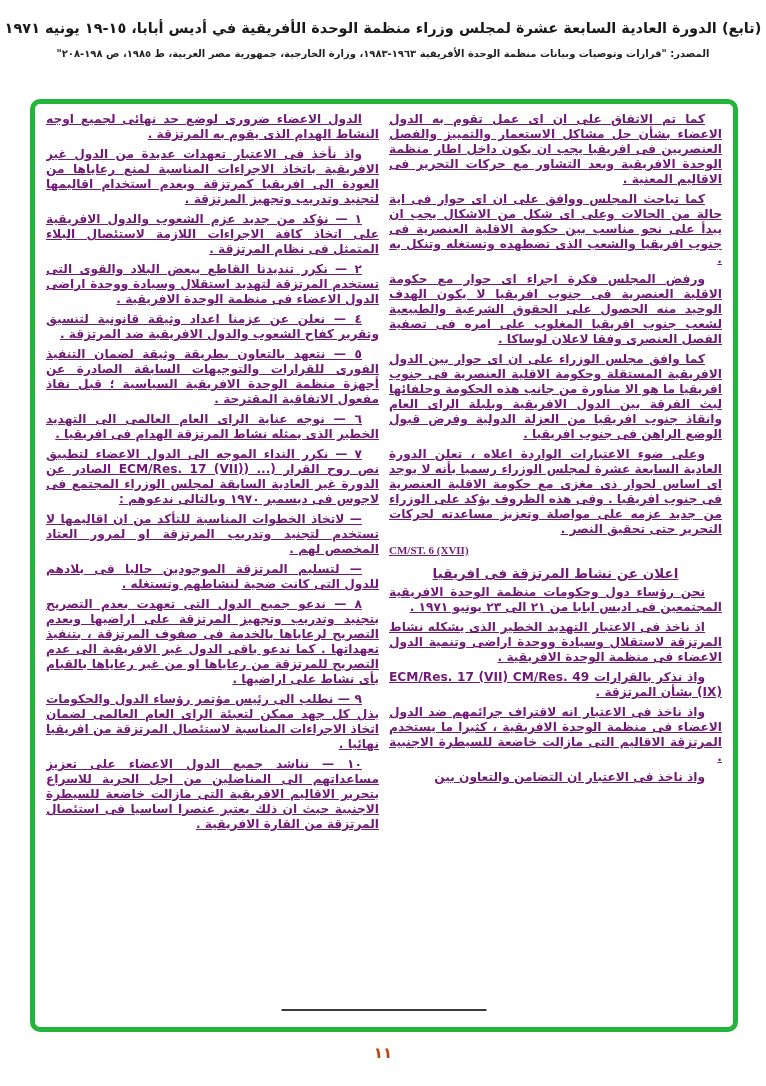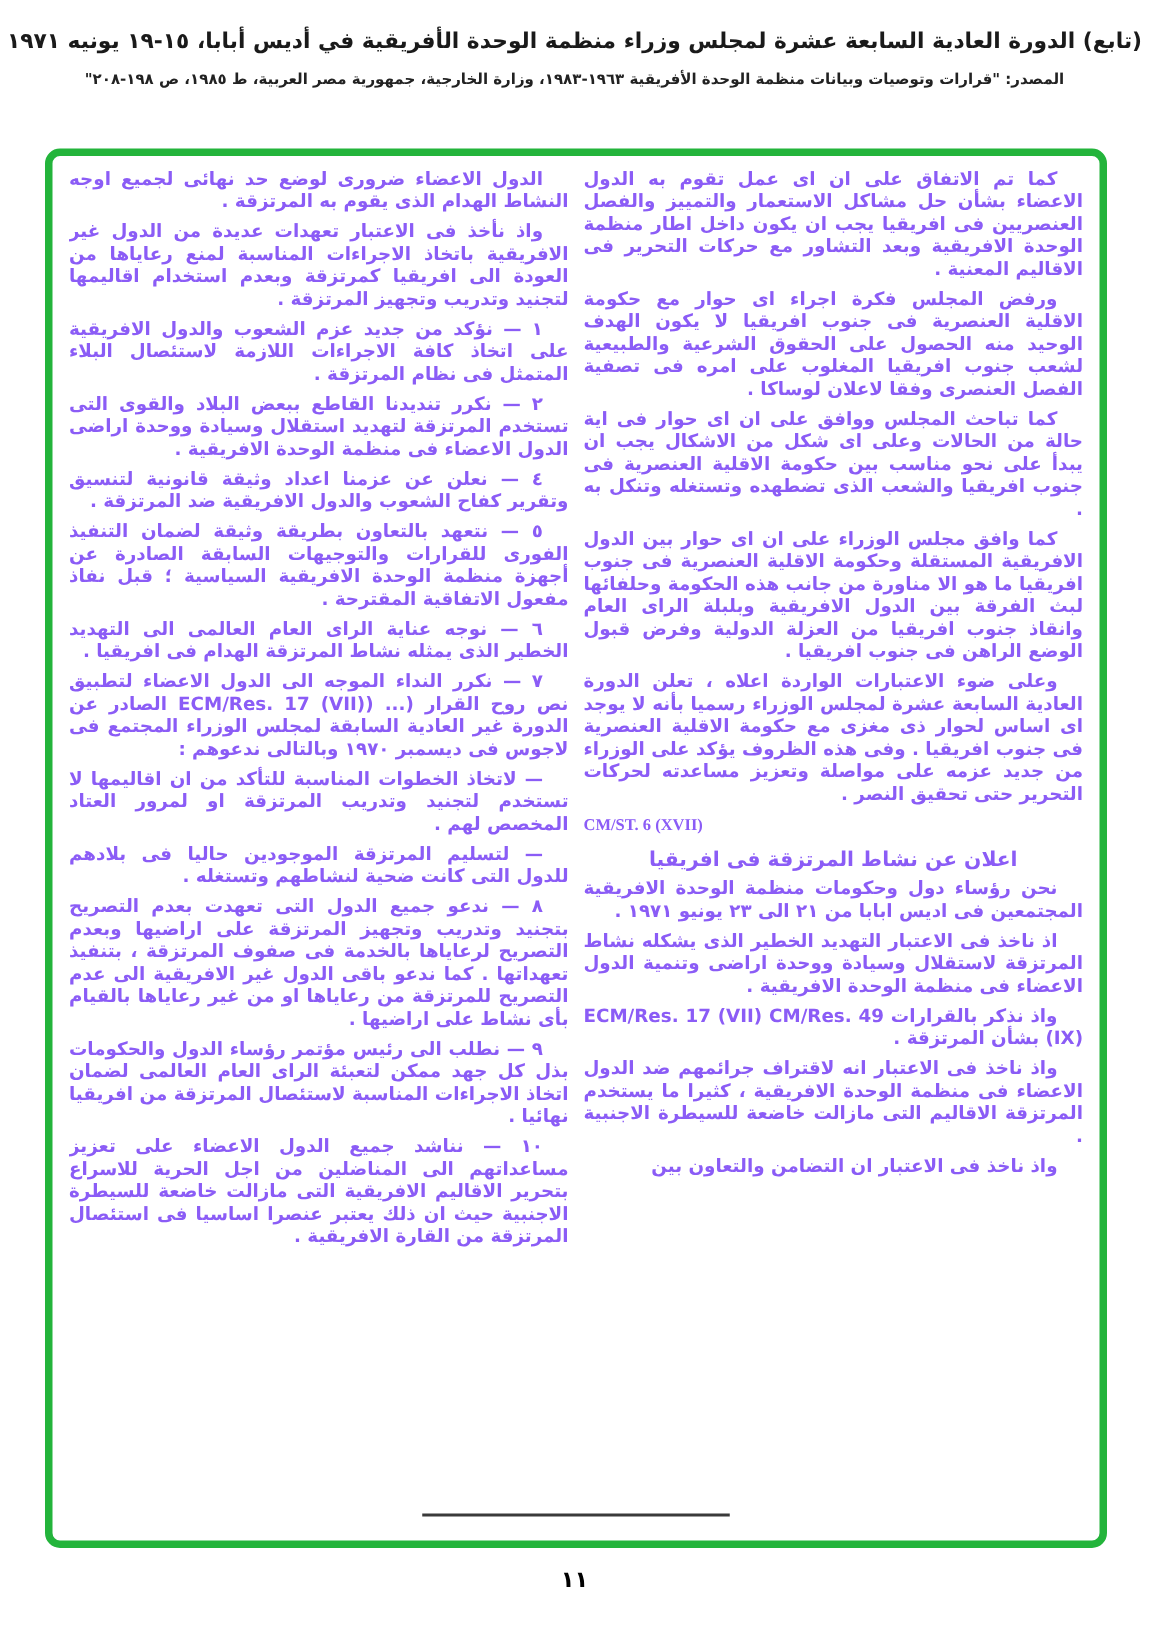--- a/index.html
+++ b/index.html
@@ -57,21 +57,22 @@
     height: 100%;
     overflow: hidden;
   }
   .col {
     flex: 1 1 0;
     direction: rtl;
     overflow: hidden;
   }
   .para {
     margin: 0 0 5px 0;
-    color: #8b5cf6;
+    color: #701a75;
+    text-decoration: underline;
   }
   .para.body {
     font-size: 12.2px;
     font-weight: bold;
     line-height: 1.23;
     text-align: justify;
     text-align-last: auto;
     text-indent: 17px;
     direction: rtl;
   }
@@ -101,40 +102,40 @@
     background: #3a3a3a;
   }
   .page-number {
     position: absolute;
     left: 0;
     width: 766px;
     top: 1044px;
     text-align: center;
     font-size: 15px;
     font-weight: bold;
-    color: #000000;
+    color: #c2410c;
     direction: rtl;
   }
 </style>
 </head>
 <body>
 
 <div class="page">
 
   <div class="header">
     <div class="header-line1">(تابع) الدورة العادية السابعة عشرة لمجلس وزراء منظمة الوحدة الأفريقية في أديس أبابا، ١٥-١٩ يونيه ١٩٧١</div>
     <div class="header-line2">المصدر: "قرارات وتوصيات وبيانات منظمة الوحدة الأفريقية ١٩٦٣-١٩٨٣، وزارة الخارجية، جمهورية مصر العربية، ط ١٩٨٥، ص ١٩٨-٢٠٨"</div>
   </div>
 
   <div class="content-frame" style="border-color: rgb(35, 180, 59);">
     <div class="cols">
       <div class="col">
           <p class="para body">كما تم الاتفاق على ان اى عمل تقوم به الدول الاعضاء بشأن حل مشاكل الاستعمار والتمييز والفصل العنصريين فى افريقيا يجب ان يكون داخل اطار منظمة الوحدة الافريقية وبعد التشاور مع حركات التحرير فى الاقاليم المعنية .</p>
+          <p class="para body">كما تباحث المجلس ووافق على ان اى حوار فى اية حالة من الحالات وعلى اى شكل من الاشكال يجب ان يبدأ على نحو مناسب بين حكومة الاقلية العنصرية فى جنوب افريقيا والشعب الذى تضطهده وتستغله وتنكل به .</p>
           <p class="para body">ورفض المجلس فكرة اجراء اى حوار مع حكومة الاقلية العنصرية فى جنوب افريقيا لا يكون الهدف الوحيد منه الحصول على الحقوق الشرعية والطبيعية لشعب جنوب افريقيا المغلوب على امره فى تصفية الفصل العنصرى وفقا لاعلان لوساكا .</p>
-          <p class="para body">كما تباحث المجلس ووافق على ان اى حوار فى اية حالة من الحالات وعلى اى شكل من الاشكال يجب ان يبدأ على نحو مناسب بين حكومة الاقلية العنصرية فى جنوب افريقيا والشعب الذى تضطهده وتستغله وتنكل به .</p>
           <p class="para body">كما وافق مجلس الوزراء على ان اى حوار بين الدول الافريقية المستقلة وحكومة الاقلية العنصرية فى جنوب افريقيا ما هو الا مناورة من جانب هذه الحكومة وحلفائها لبث الفرقة بين الدول الافريقية وبلبلة الراى العام وانقاذ جنوب افريقيا من العزلة الدولية وفرض قبول الوضع الراهن فى جنوب افريقيا .</p>
           <p class="para body">وعلى ضوء الاعتبارات الواردة اعلاه ، تعلن الدورة العادية السابعة عشرة لمجلس الوزراء رسميا بأنه لا يوجد اى اساس لحوار ذى مغزى مع حكومة الاقلية العنصرية فى جنوب افريقيا . وفى هذه الظروف يؤكد على الوزراء من جديد عزمه على مواصلة وتعزيز مساعدته لحركات التحرير حتى تحقيق النصر .</p>
           <p class="para code">CM/ST. 6 (XVII)</p>
           <p class="para heading">اعلان عن نشاط المرتزقة فى افريقيا</p>
           <p class="para body">نحن رؤساء دول وحكومات منظمة الوحدة الافريقية المجتمعين فى اديس ابابا من ٢١ الى ٢٣ يونيو ١٩٧١ .</p>
           <p class="para body">اذ ناخذ فى الاعتبار التهديد الخطير الذى يشكله نشاط المرتزقة لاستقلال وسيادة ووحدة اراضى وتنمية الدول الاعضاء فى منظمة الوحدة الافريقية .</p>
           <p class="para body">واذ نذكر بالقرارات ECM/Res. 17 (VII) CM/Res. 49 (IX) بشأن المرتزقة .</p>
           <p class="para body">واذ ناخذ فى الاعتبار انه لاقتراف جرائمهم ضد الدول الاعضاء فى منظمة الوحدة الافريقية ، كثيرا ما يستخدم المرتزقة الاقاليم التى مازالت خاضعة للسيطرة الاجنبية .</p>
           <p class="para body">واذ ناخذ فى الاعتبار ان التضامن والتعاون بين</p>
         </div>

